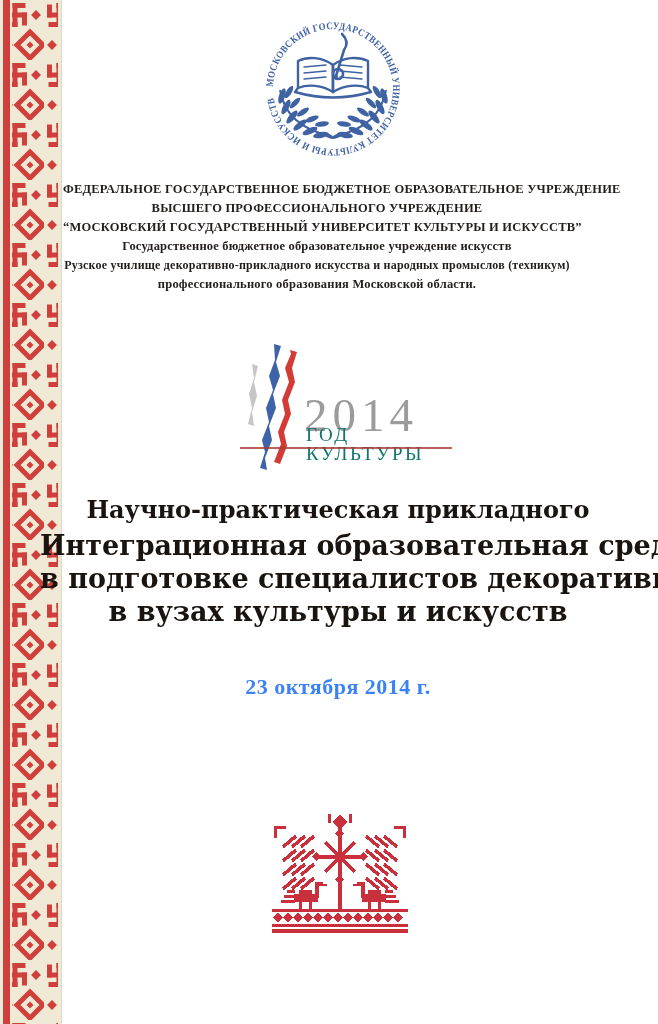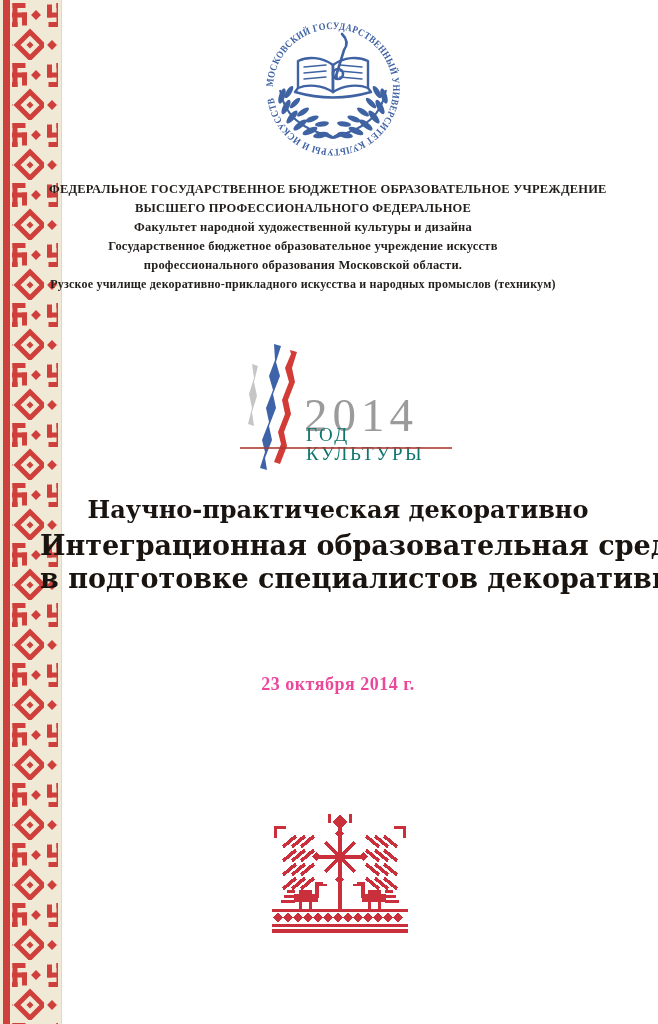--- a/index.html
+++ b/index.html
@@ -5,37 +5,37 @@
   html,body{margin:0;padding:0;background:#ffffff;}
   .page{
     position:relative;width:658px;height:1024px;background:#ffffff;
     overflow:hidden;font-family:"Liberation Serif",serif;
   }
   
   .border-strip{position:absolute;left:0;top:0;width:62px;height:1024px;}
   
   .uni-logo{position:absolute;left:258px;top:14px;width:150px;height:150px;}
   
-  .inst{position:absolute;left:49px;top:180px;width:508px;text-align:center;color:#221e1c;}
+  .inst{position:absolute;left:63px;top:180px;width:508px;text-align:center;color:#221e1c;}
   .inst-line{white-space:nowrap;font-weight:bold;font-size:12.5px;line-height:19px;letter-spacing:.2px;}
   .inst-line.small{font-size:12px;}
   
   .yearlogo{position:absolute;left:238px;top:340px;width:222px;height:135px;}
   .yearlogo .strokes{position:absolute;left:0;top:0;}
   .yearlogo .year{position:absolute;left:66px;top:52px;font-size:47px;line-height:1;color:#9b9b9b;letter-spacing:5px;font-family:"Liberation Serif",serif;}
   .yearlogo .caption{position:absolute;left:68px;top:85px;font-size:19px;line-height:1;color:#0f766e;letter-spacing:2.5px;font-family:"Liberation Serif",serif;}
   .yearlogo .redline{position:absolute;left:2px;top:107px;width:212px;height:2px;background:#a93b32;opacity:.8;}
   
   .kicker{position:absolute;left:40px;top:495px;width:596px;text-align:center;
     font-size:24px;font-weight:bold;color:#1a1410;font-family:"DejaVu Serif","Liberation Serif",serif;}
   .title{position:absolute;left:40px;top:529px;width:596px;text-align:center;
     font-size:27px;line-height:33px;font-weight:bold;color:#1a1410;font-family:"DejaVu Serif","Liberation Serif",serif;}
   .title .tline{white-space:nowrap;}
   .date{position:absolute;left:40px;top:674px;width:596px;text-align:center;
-    font-size:18px;font-weight:bold;color:#ec4899;letter-spacing:.5px;}
+    font-size:22px;font-weight:bold;color:#3b82f6;letter-spacing:.5px;}
   
   .embroidery{position:absolute;left:268px;top:812px;width:144px;height:126px;}
 </style>
 </head>
 <body>
 
 <div class="page">
 
   <div class="border-strip">
     <svg width="62" height="1024" viewBox="0 0 62 1024">
@@ -103,43 +103,44 @@
         <use href="#laurelL"></use>
         <use href="#laurelL" transform="translate(150 0) scale(-1 1)"></use>
         <ellipse cx="71" cy="122" rx="5" ry="2" transform="rotate(25 71 122)"></ellipse>
         <ellipse cx="79" cy="122" rx="5" ry="2" transform="rotate(-25 79 122)"></ellipse>
       </g>
     </svg>
   </div>
 
   <div class="inst">
     <div class="inst-line">ФЕДЕРАЛЬНОЕ ГОСУДАРСТВЕННОЕ БЮДЖЕТНОЕ ОБРАЗОВАТЕЛЬНОЕ УЧРЕЖДЕНИЕ</div>
-    <div class="inst-line">ВЫСШЕГО ПРОФЕССИОНАЛЬНОГО ФЕДЕРАЛЬНОЕ</div>
-    <div class="inst-line">Факультет народной художественной культуры и дизайна</div>
+    <div class="inst-line">ВЫСШЕГО ПРОФЕССИОНАЛЬНОГО УЧРЕЖДЕНИЕ</div>
+    <div class="inst-line">“МОСКОВСКИЙ ГОСУДАРСТВЕННЫЙ УНИВЕРСИТЕТ КУЛЬТУРЫ И ИСКУССТВ”</div>
     <div class="inst-line">Государственное бюджетное образовательное учреждение искусств</div>
+    <div class="inst-line small">Рузское училище декоративно-прикладного искусства и народных промыслов (техникум)</div>
     <div class="inst-line">профессионального образования Московской области.</div>
-    <div class="inst-line small">Рузское училище декоративно-прикладного искусства и народных промыслов (техникум)</div>
   </div>
 
   <div class="yearlogo">
     <svg class="strokes" width="70" height="135" viewBox="0 0 70 135">
       <path d="M14,24 L20,26 L16,42 L19,56 L14,72 L16,86 L10,84 L14,68 L11,54 L16,38 Z" fill="#c6c6c6"></path>
       <path d="M36,4 L43,6 L38,22 L42,36 L35,54 L38,68 L31,86 L34,100 L27,118 L29,130 L22,128 L27,112 L24,100 L31,82 L28,68 L35,50 L31,36 L37,20 Z" fill="#3f63a8"></path>
       <path d="M52,10 L59,12 L54,28 L57,42 L50,60 L53,74 L46,92 L49,106 L42,124 L36,122 L43,104 L40,92 L47,74 L44,60 L51,42 L47,28 L53,14 Z" fill="#d33b36"></path>
     </svg>
     <div class="year">2014</div>
     <div class="caption">ГОД КУЛЬТУРЫ</div>
     <div class="redline"></div>
   </div>
 
-  <div class="kicker">Научно-практическая декоративно</div>
+  <div class="kicker">Научно-практическая прикладного</div>
 
   <div class="title">
     <div class="tline">Интеграционная образовательная среда</div>
     <div class="tline">в подготовке специалистов декоративно –</div>
+    <div class="tline">в вузах культуры и искусств</div>
   </div>
 
   <div class="date">23 октября 2014 г.</div>
 
   <div class="embroidery">
     <svg width="144" height="126" viewBox="0 0 144 126" shape-rendering="crispEdges">
       <g fill="#c9303c">
 
         <rect x="6" y="14" width="12" height="3"></rect>
           <rect x="6" y="14" width="3" height="12"></rect>

